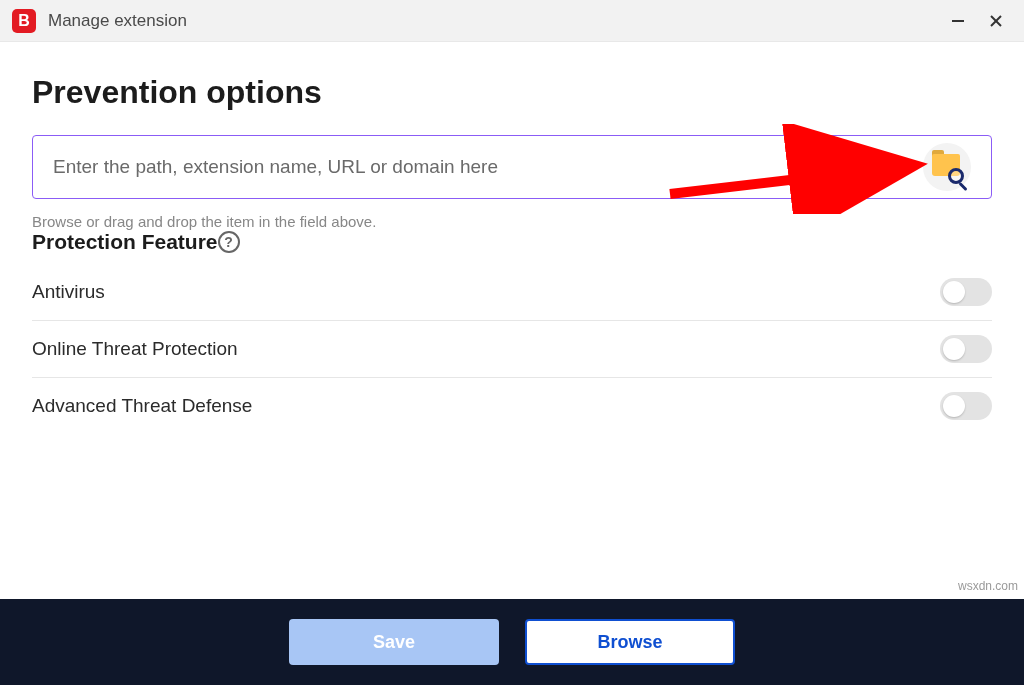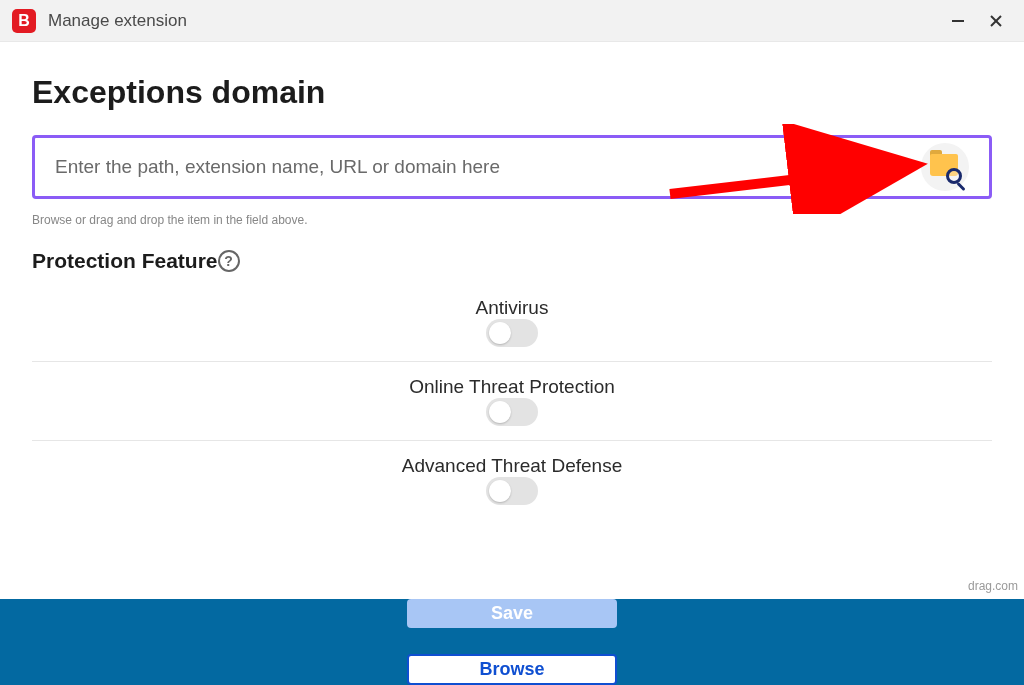--- a/index.html
+++ b/index.html
@@ -42,21 +42,21 @@
     padding: 32px 32px 0 32px;
   }
   .page-title {
     font-size: 32px;
     font-weight: 700;
     color: #1c1c1c;
     margin-bottom: 24px;
   }
   .path-row {
     position: relative;
-    border: 3px solid #8b5cf6;
+    border: 1px solid #8b5cf6;
     border-radius: 4px;
     height: 64px;
     display: flex;
     align-items: center;
     padding: 0 20px;
     margin-bottom: 14px;
   }
   .path-input {
     border: none;
     outline: none;
@@ -96,62 +96,60 @@
     border-radius:50%;
     background: rgba(255,255,255,0.3);
   }
   .folder-glass .handle {
     position:absolute; right:-6px; bottom:-8px;
     width: 10px; height:3px; background:#1a2a6c;
     transform: rotate(45deg);
     border-radius:2px;
   }
   .hint {
-    font-size: 12px;
+    font-size: 15px;
     color: #878787;
-    margin-bottom: 22px;
   }
   .section-label {
     font-size: 21px;
     font-weight: 700;
     color: #1c1c1c;
     display:flex; align-items:center; 
     margin-bottom: 10px;
   }
   .help-icon {
     width:22px; height:22px; border:2px solid #666; border-radius:50%;
     display:flex; align-items:center; justify-content:center;
     font-size:14px; color:#666; font-weight:600;
   }
   .feature-row {
     display:flex; align-items:center; justify-content:space-between;
     padding: 14px 0;
     border-bottom: 1px solid #e6e6e6;
     font-size: 19px;
     color: #2b2b2b;
-    flex-direction: column;
   }
   .feature-row:last-of-type { border-bottom: none; }
   .toggle {
     width: 52px; height: 28px;
     background: #e3e3e3;
     border-radius: 14px;
     position: relative;
     cursor: pointer;
   }
   .toggle .knob {
     position:absolute; left:3px; top:3px;
     width:22px; height:22px; background:#fff; border-radius:50%;
     box-shadow: 0 1px 2px rgba(0,0,0,0.2);
   }
   .footer {
     position:absolute; bottom:0; left:0; right:0;
     height: 86px;
-    background: #0369a1;
-    display:flex; align-items:center; justify-content:center; gap:26px;flex-direction:column;
+    background: #0f172a;
+    display:flex; align-items:center; justify-content:center; gap:26px;
   }
   .btn {
     width: 210px; height: 46px;
     border-radius: 4px;
     font-size: 18px;
     font-weight: 600;
     display:flex; align-items:center; justify-content:center;
     cursor:pointer;
   }
   .btn-save {
@@ -189,21 +187,21 @@
     <div class="win-btn">
       <svg width="16" height="16" viewBox="0 0 16 16">
           <line x1="3" y1="3" x2="13" y2="13" stroke="#333" stroke-width="2"></line>
           <line x1="13" y1="3" x2="3" y2="13" stroke="#333" stroke-width="2"></line>
         </svg>
     </div>
   </div>
 </div>
 
 <div class="content">
-  <h1 class="page-title">Exceptions domain</h1>
+  <h1 class="page-title">Prevention options</h1>
 
   <div class="path-row">
     <input class="path-input" type="text" placeholder="Enter the path, extension name, URL or domain here" style="">
     <div class="browse-btn">
       <div class="folder-glass">
         <div class="tab"></div>
         <div class="folder"></div>
         <div class="mag"></div>
         <div class="handle"></div>
       </div>
@@ -246,13 +244,13 @@
     </marker>
   </defs>
   <line x1="10" y1="70" x2="248" y2="42" stroke="#ff0000" stroke-width="10" marker-end="url(#ah)"></line>
 </svg>
 
 <div class="footer">
   <button class="btn btn-save">Save</button>
   <button class="btn btn-cancel">Browse</button>
 </div>
 
-<div class="watermark">drag.com</div>
+<div class="watermark">wsxdn.com</div>
 
 </body></html>

